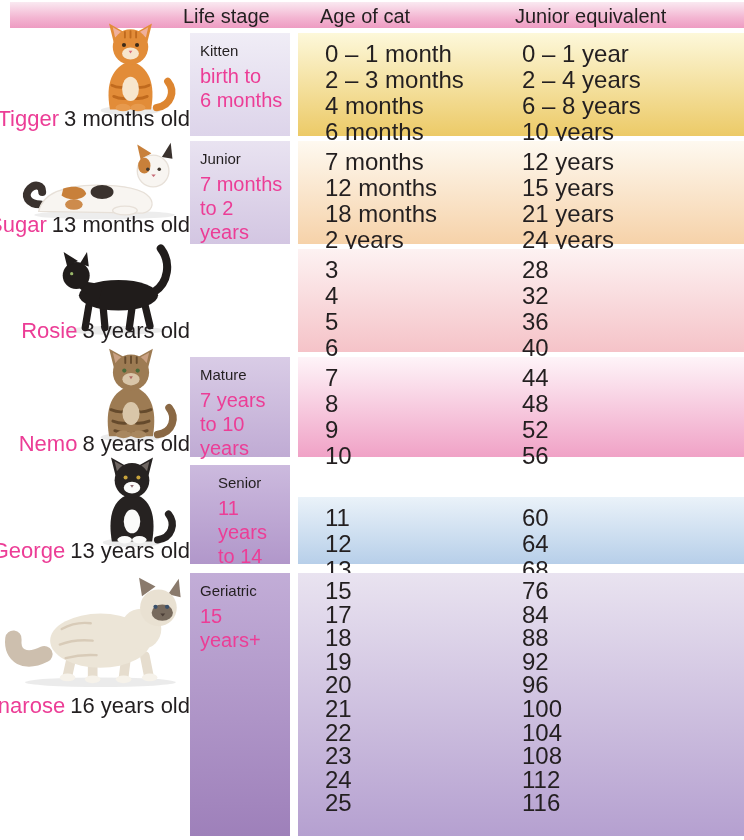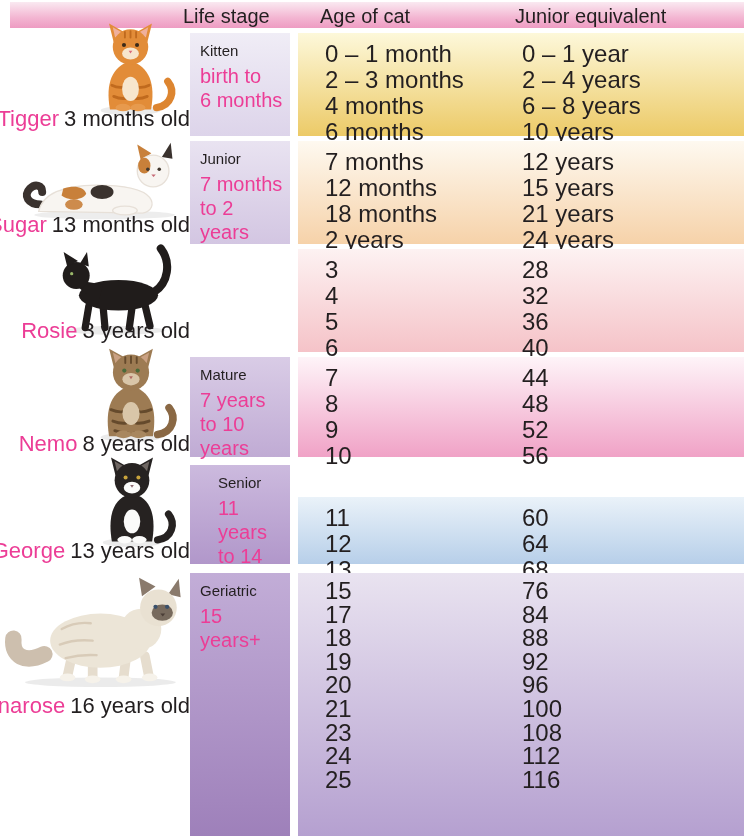--- a/index.html
+++ b/index.html
@@ -345,20 +345,24 @@
           </div>
           <div class="data-line">
             <span class="age-cell">20</span>
             <span class="human-cell">96</span>
           </div>
           <div class="data-line">
             <span class="age-cell">21</span>
             <span class="human-cell">100</span>
           </div>
           <div class="data-line">
+            <span class="age-cell">22</span>
+            <span class="human-cell">104</span>
+          </div>
+          <div class="data-line">
             <span class="age-cell">23</span>
             <span class="human-cell">108</span>
           </div>
           <div class="data-line">
             <span class="age-cell">24</span>
             <span class="human-cell">112</span>
           </div>
           <div class="data-line">
             <span class="age-cell">25</span>
             <span class="human-cell">116</span>

